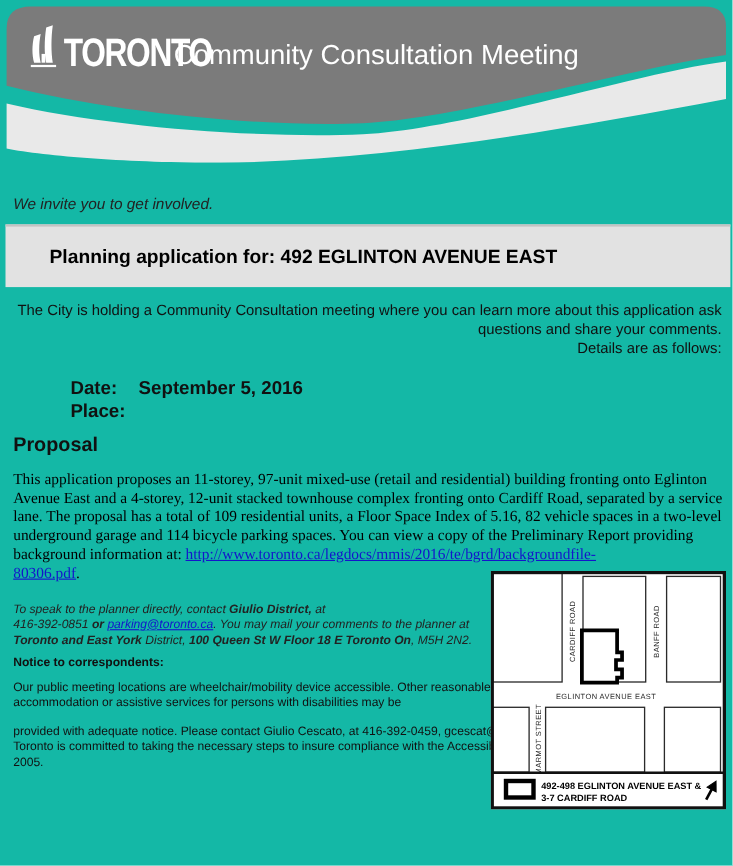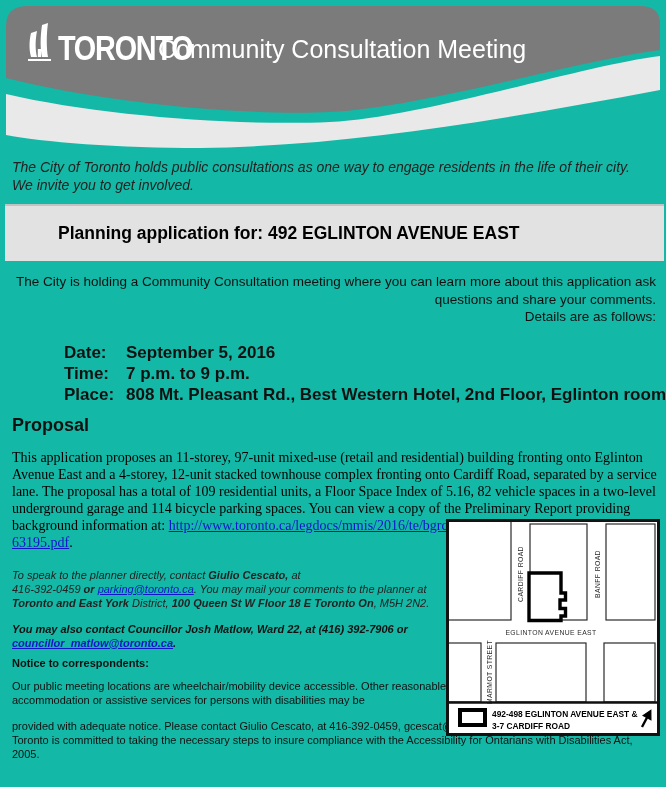--- a/index.html
+++ b/index.html
@@ -5,21 +5,21 @@
   html,body{margin:0;padding:0;background:#fff;}
   .page{position:relative;width:666px;height:787px;background:#14b8a6;overflow:hidden;
         font-family:"Liberation Sans",sans-serif;color:#111;}
   
   .hdr{display:block;width:666px;height:148px;}
   
   .intro{margin:10px 10px 0 12px;font-style:italic;font-size:14px;line-height:18px;color:#222;}
   
   .banner{margin:10px 0 0 5px;width:659px;height:55px;background:#e2e2e2;
           border-top:2px solid #c2c2c2;display:flex;align-items:center;}
-  .banner span{font-weight:bold;font-size:17.5px;padding-left:53px;color:#000;}
+  .banner span{font-weight:bold;font-size:17.5px;padding-left:40px;color:#000;}
   
   .desc{margin:12px 10px 0 12px;font-size:13.5px;line-height:17.5px;text-align:right;}
   .details{margin:16px 0 0 64px;}
   .drow{display:flex;font-weight:bold;font-size:17px;line-height:21px;}
   .drow .lbl{width:62px;}
   
   .prop-h{margin:10px 0 0 12px;font-weight:bold;font-size:18px;}
   .serif{margin:13px 8px 0 12px;font-family:"Liberation Serif",serif;font-size:14px;line-height:17px;color:#000;}
   a.blue{color:#1414cc;text-decoration:underline;}
   
@@ -46,53 +46,47 @@
     <g fill="#ffffff" transform="translate(28,24)">
       <path d="M3,9 C1,17 1,26 3,33 L9,33 C7.2,26 7.2,16 9,7 Z"></path>
       <path d="M14,1 C12.2,13 12.2,25 14,33 L20,33 C18.4,24 18.4,10 20,-1 Z"></path>
       <rect x="9.8" y="25" width="3.4" height="8"></rect>
       <rect x="0" y="35" width="23" height="2"></rect>
     </g>
     <text x="0" y="0" fill="#ffffff" font-family="Liberation Sans, sans-serif" font-weight="bold" font-size="36" letter-spacing="-1.5" transform="matrix(0.8,0,0,1,58,60)">TORONTO</text>
     <text x="158" y="58" fill="#ffffff" font-family="Liberation Sans, sans-serif" font-size="25" font-weight="500">Community Consultation Meeting</text>
   </svg>
 
-  <p class="intro"><span>The City of Toronto holds public consultations as one way to engage residents in the life of their city.</span><br><span>We invite you to get involved.</span></p>
+  <p class="intro"><br><span>We invite you to get involved.</span></p>
 
   <div class="banner">
     <span>Planning application for: 492 EGLINTON AVENUE EAST</span>
   </div>
 
   <p class="desc"><span>The City is holding a Community Consultation meeting where you can learn more about this application ask questions and share your comments.</span><br><span>Details are as follows:</span></p>
 
   <div class="details">
     <div class="drow">
       <span class="lbl">Date:</span>
       <span>September 5, 2016</span>
     </div>
     <div class="drow">
-      <span class="lbl">Time:</span>
-      <span>7 p.m. to 9 p.m.</span>
-    </div>
-    <div class="drow">
       <span class="lbl">Place:</span>
-      <span>808 Mt. Pleasant Rd., Best Western Hotel, 2nd Floor, Eglinton room</span>
     </div>
   </div>
 
   <div class="prop-h">Proposal</div>
 
   <p class="serif"><span>This application proposes an 11-storey, 97-unit mixed-use (retail and residential) building fronting onto Eglinton Avenue East and a 4-storey, 12-unit stacked townhouse complex fronting onto Cardiff Road, separated by a service lane.  The proposal has a total of 109 residential units, a Floor Space Index of 5.16, 82 vehicle spaces in a two-level underground garage and 114 bicycle parking spaces. You can view a copy of the Preliminary Report providing background information at:</span>
-    <a class="blue" href="#"><span>http://www.toronto.ca/legdocs/mmis/2016/te/bgrd/backgroundfile-</span><br><span>63195.pdf</span></a><span>.</span>
+    <a class="blue" href="#"><span>http://www.toronto.ca/legdocs/mmis/2016/te/bgrd/backgroundfile-</span><br><span>80306.pdf</span></a><span>.</span>
   </p>
 
   <div class="smallcol">
-    <p class="planner"><span>To speak to the planner directly, contact </span><b>Giulio Cescato,</b><span> at</span><br><span>416-392-0459 </span><b>or </b><a class="blue" href="#">parking@toronto.ca</a><span>.  You may mail your comments to the planner at </span><b>Toronto and East York</b><span> District, </span><b>100 Queen St W Floor 18 E Toronto On</b><span>, M5H 2N2.</span></p>
+    <p class="planner"><span>To speak to the planner directly, contact </span><b>Giulio District,</b><span> at</span><br><span>416-392-0851 </span><b>or </b><a class="blue" href="#">parking@toronto.ca</a><span>.  You may mail your comments to the planner at </span><b>Toronto and East York</b><span> District, </span><b>100 Queen St W Floor 18 E Toronto On</b><span>, M5H 2N2.</span></p>
 
-    <p class="councillor"><span>You may also contact Councillor Josh Matlow, Ward 22, at (416) 392-7906 or</span><br><a class="blue" href="#">councillor_matlow@toronto.ca</a><span>.</span></p>
 
     <p class="notice"><span>Notice to correspondents:</span><br></p>
 
     <p class="access1">Our public meeting locations are wheelchair/mobility device accessible.  Other reasonable accommodation or assistive services for persons with disabilities may be</p>
   </div>
   <p class="access2">provided with adequate notice.  Please contact Giulio Cescato, at 416-392-0459, gcescat@toronto.ca with your request.  The City of Toronto is committed to taking the necessary steps to insure compliance with the Accessibility for Ontarians with Disabilities Act, 2005.</p>
 
   <svg class="map" viewBox="0 0 214 217" xmlns="http://www.w3.org/2000/svg">
     <rect x="0" y="0" width="214" height="217" fill="#ffffff"></rect>
 

